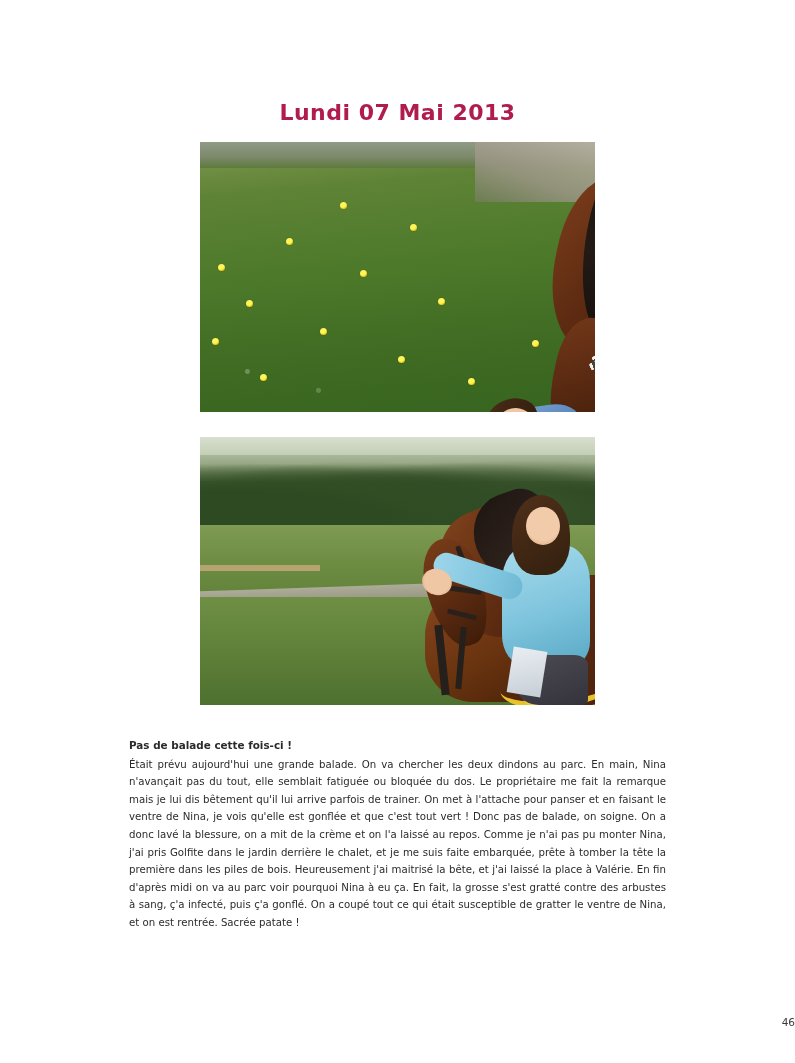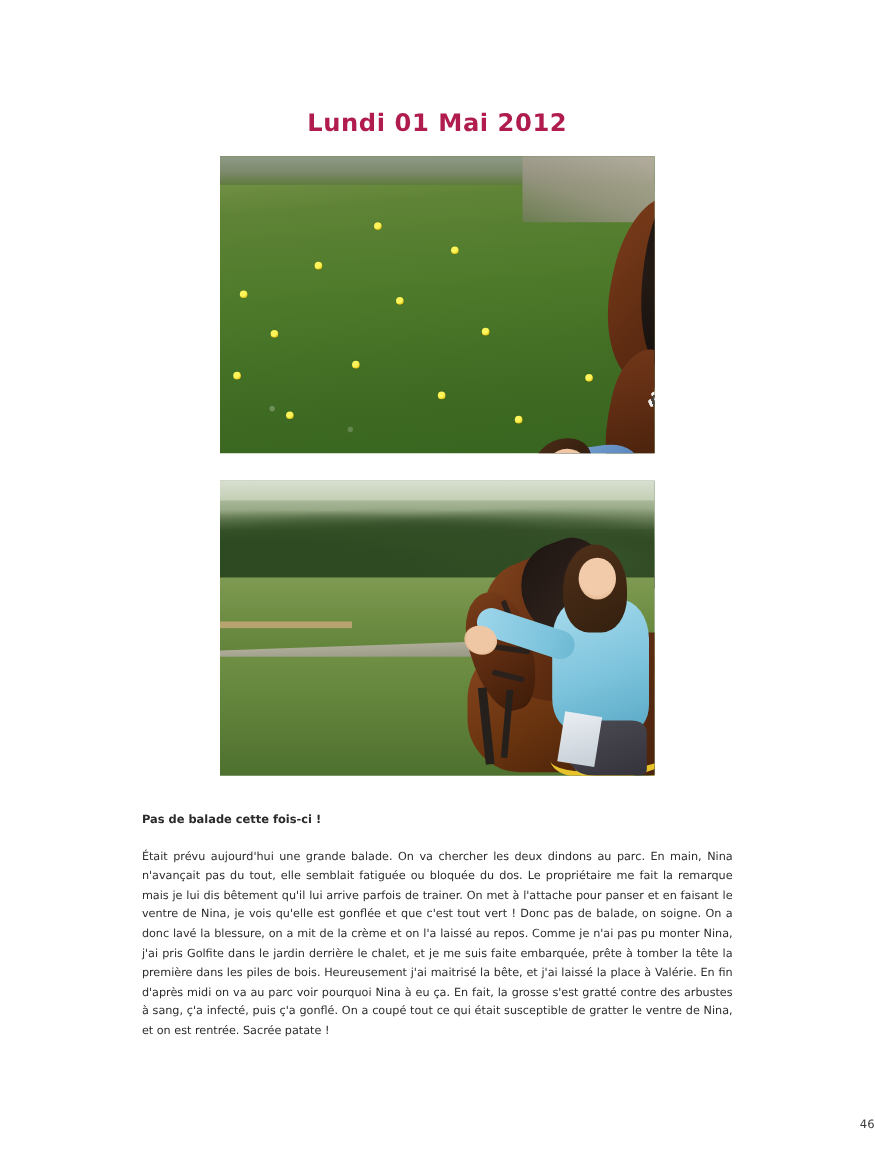--- a/index.html
+++ b/index.html
@@ -314,21 +314,21 @@
     width: 537px;
     font-family: "DejaVu Sans", sans-serif;
     font-size: 10.2px;
     line-height: 17.6px;
     color: #2b2b2b;
     text-align: left;
   }
   .lede {
     font-weight: bold;
     font-size: 10.4px;
-    margin-bottom: 16px;
+    margin-bottom: 1px;
   }
   .body-para {
     margin: 0;
     text-align: justify;
   }
 
   .page-number {
     position: absolute;
     left: 0;
     top: 1016px;
@@ -337,21 +337,21 @@
     font-family: "DejaVu Sans", sans-serif;
     font-size: 10.5px;
     color: #3a3a3a;
   }
 </style>
 </head>
 <body>
 
 <div class="page">
 
-  <div class="page-title">Lundi 01 Mai 2012</div>
+  <div class="page-title">Lundi 07 Mai 2013</div>
 
   <div class="photo1">
     <div class="p1-grass"></div>
     <div class="p1-topstrip"></div>
     <div class="p1-path"></div>
 
     <div class="dandelion" style="left:18px; top:122px;"></div>
     <div class="dandelion" style="left:46px; top:158px;"></div>
     <div class="dandelion" style="left:86px; top:96px;"></div>
     <div class="dandelion" style="left:120px; top:186px;"></div>

